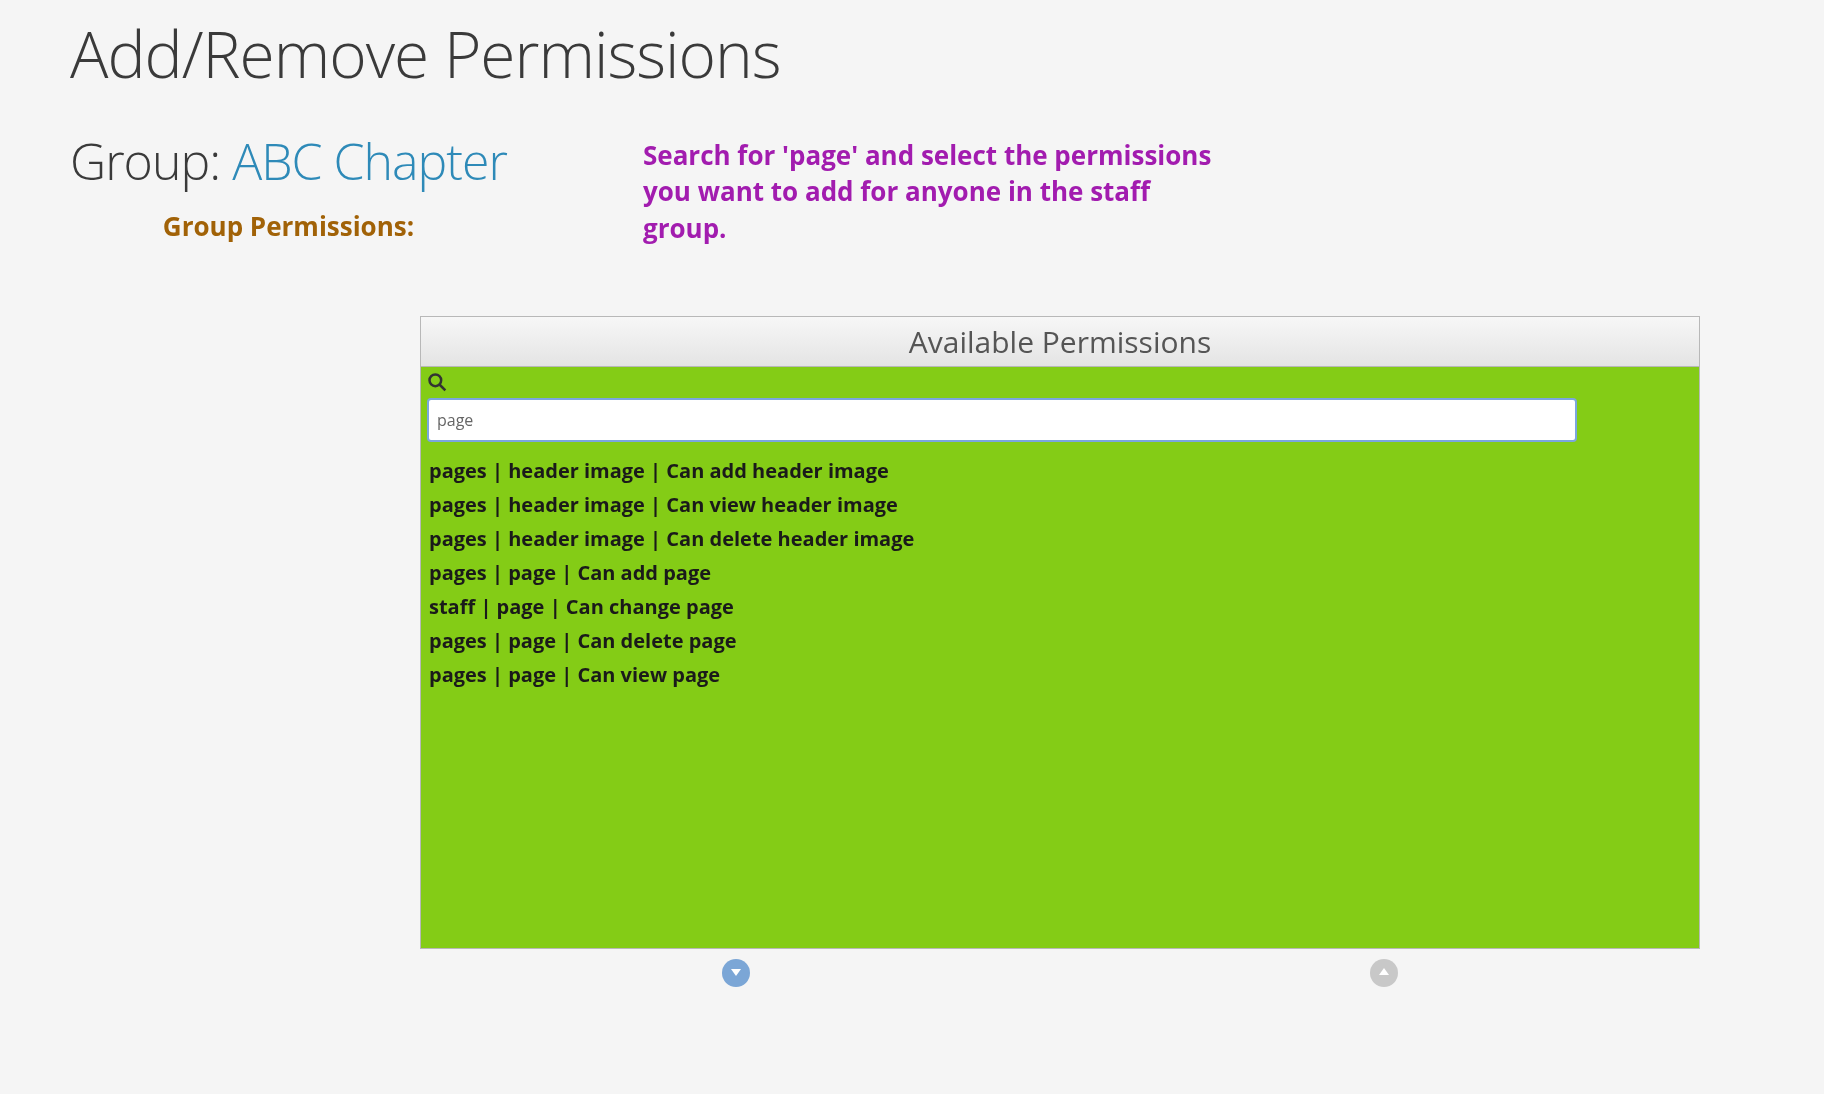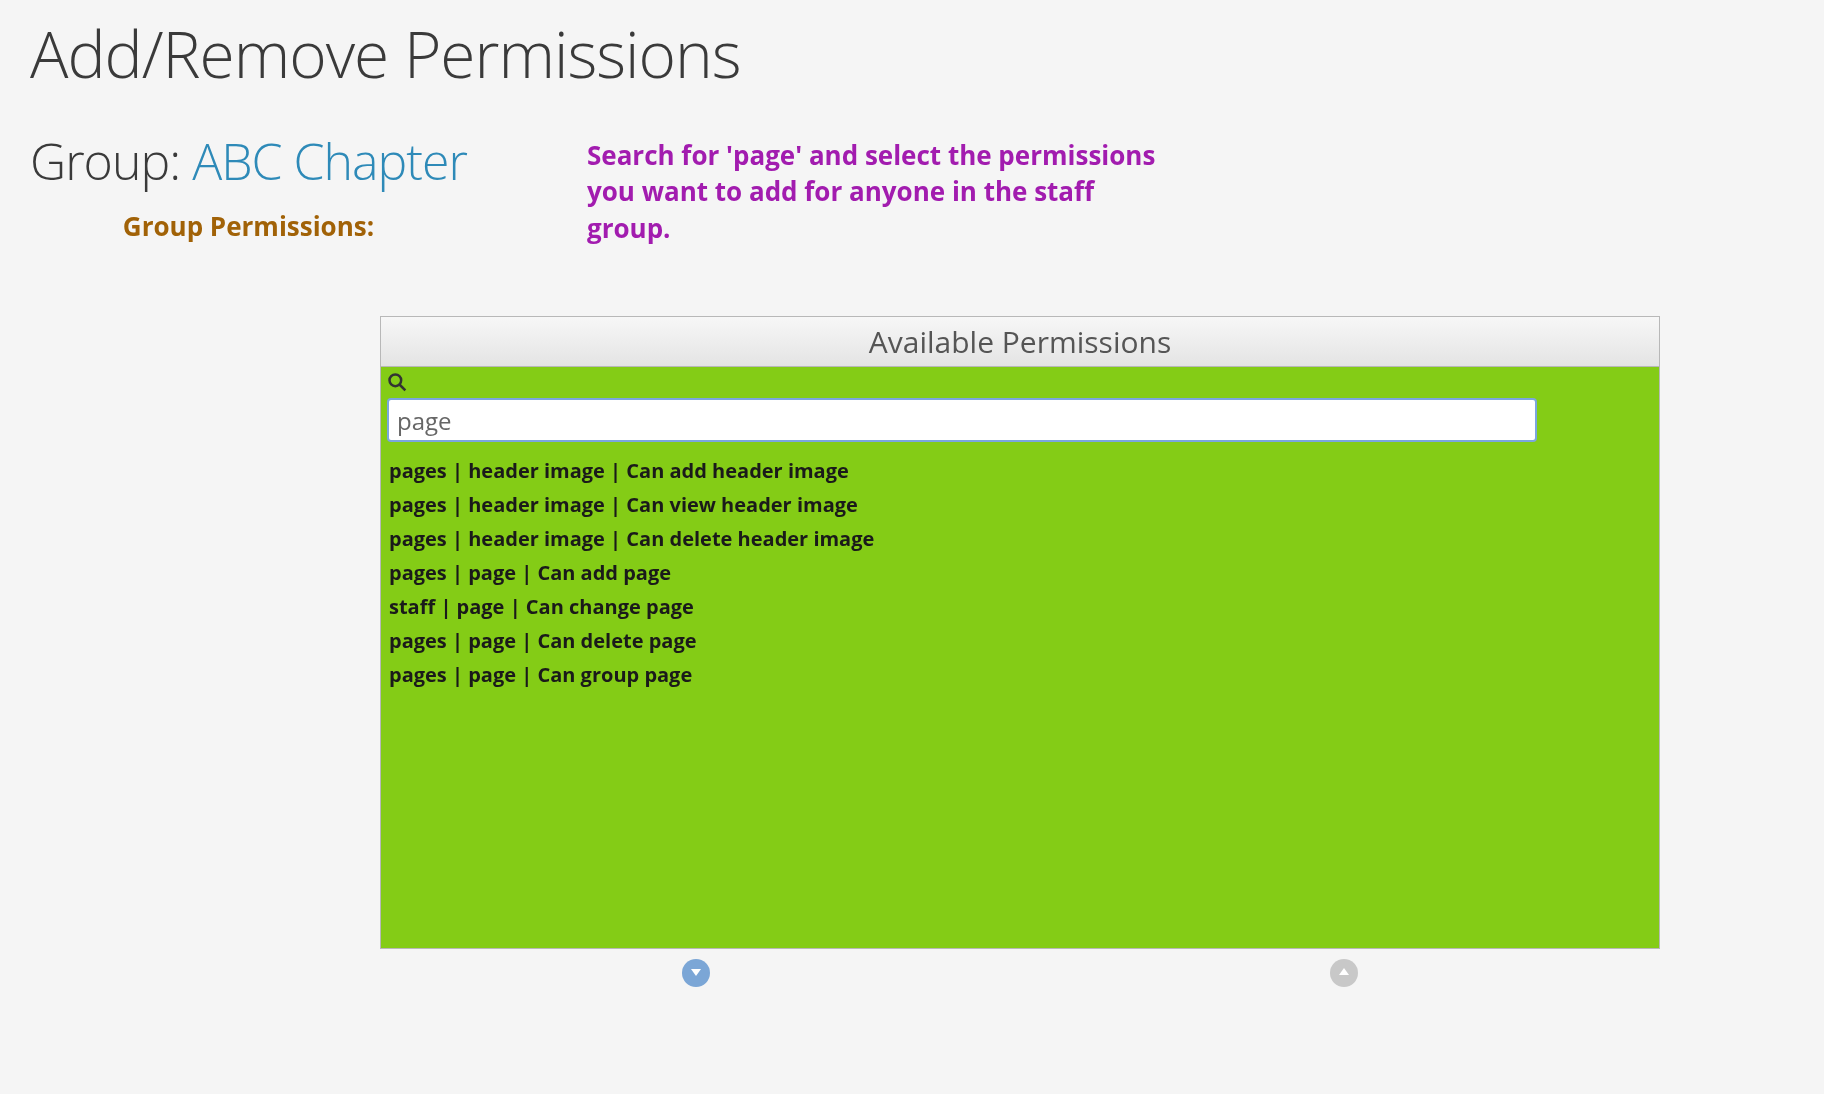--- a/index.html
+++ b/index.html
@@ -9,33 +9,33 @@
     }
     body {
       font-family: -apple-system, BlinkMacSystemFont, "Segoe UI", "Open Sans", sans-serif;
       background: #f5f5f5;
       padding: 0;
       width: 1824px;
       height: 1094px;
       position: relative;
     }
     .container {
-      padding: 10px 30px;
+      padding: 10px 70px;
     }
     .page-title {
       font-size: 64px;
       font-weight: 300;
       color: #3a3a3a;
       margin-bottom: 30px;
       letter-spacing: -1px;
     }
     .group-row {
       display: flex;
       align-items: flex-start;
-      gap: 40px;
+      gap: 56px;
     }
     .group-left {
       flex: 0 0 auto;
     }
     .group-heading {
       font-size: 50px;
       font-weight: 300;
       color: #3a3a3a;
       letter-spacing: -1px;
     }
@@ -84,21 +84,21 @@
     }
     .search-input-wrap {
       padding: 0 6px 6px 6px;
     }
     .search-input {
       width: 1150px;
       height: 44px;
       border: 2px solid #7ba6de;
       border-radius: 4px;
       padding: 4px 8px;
-      font-size: 24px;
+      font-size: 16px;
       color: #666;
       outline: none;
       font-family: inherit;
     }
     .permissions-list {
       padding: 6px 8px 8px 8px;
       height: 500px;
       overflow-y: auto;
     }
     .permission-item {
@@ -194,21 +194,21 @@
       <div class="search-input-wrap">
         <input type="text" class="search-input" value="page" style="">
       </div>
       <div class="permissions-list">
         <div class="permission-item">pages | header image | Can add header image</div>
         <div class="permission-item">pages | header image | Can view header image</div>
         <div class="permission-item">pages | header image | Can delete header image</div>
         <div class="permission-item">pages | page | Can add page</div>
         <div class="permission-item">staff | page | Can change page</div>
         <div class="permission-item">pages | page | Can delete page</div>
-        <div class="permission-item">pages | page | Can group page</div>
+        <div class="permission-item">pages | page | Can view page</div>
       </div>
     </div>
     <div class="arrow-buttons">
       <button class="arrow-btn down">
         <span>
           <svg viewBox="0 0 14 14" fill="#fff">
             <polygon points="2,4 12,4 7,11"></polygon>
           </svg>
         </span>
       </button>

